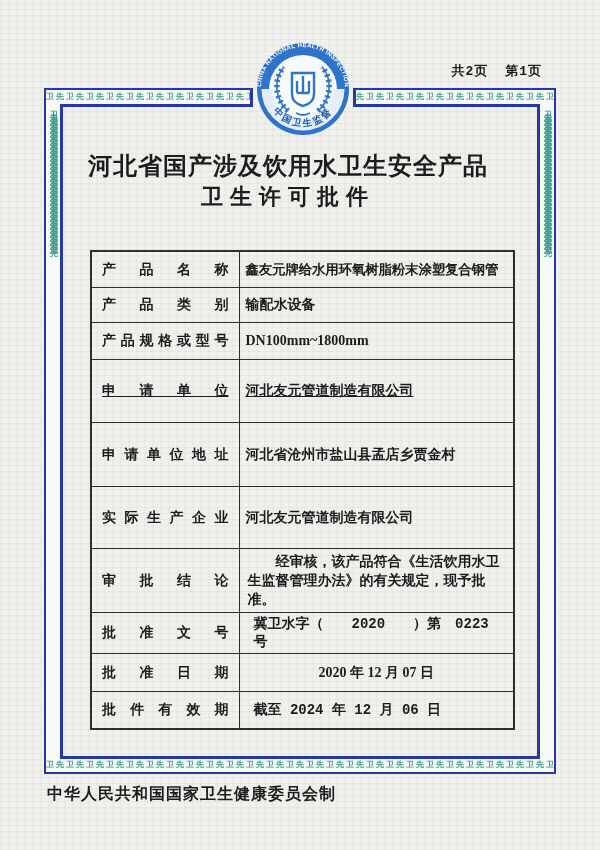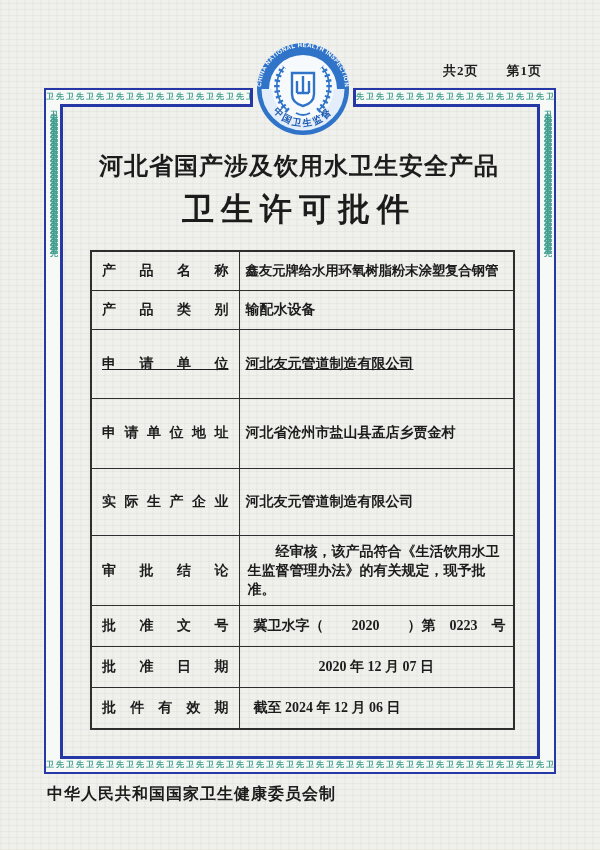--- a/index.html
+++ b/index.html
@@ -11,21 +11,21 @@
     background-color:#f0f1ec;
     background-image:
       repeating-linear-gradient(0deg, rgba(172,160,138,0.10) 0px, rgba(172,160,138,0.10) 1px, transparent 1px, transparent 6px),
       repeating-linear-gradient(90deg, rgba(140,150,172,0.06) 0px, rgba(140,150,172,0.06) 2px, transparent 2px, transparent 8px);
     overflow:hidden;
   }
   .pagenum{
     position:absolute;top:62px;right:58px;
     font-size:13px;font-weight:bold;letter-spacing:1px;
   }
-  .pagenum span{margin-left:28px;}
+  .pagenum span{margin-left:17px;font-family:Liberation Mono, monospace;}
   
   .frame-outer{
     position:absolute;left:44px;top:88px;width:512px;height:686px;
     border:2px solid #2638a6;box-sizing:border-box;
   }
   .frame-inner{
     position:absolute;left:60px;top:104px;width:480px;height:655px;
     border:3px solid #2638a6;box-sizing:border-box;
   }
   .band{
@@ -38,44 +38,44 @@
   .band-left  {left:46px;top:104px;width:14px;height:655px;writing-mode:vertical-rl;line-height:13px;}
   .band-right {left:540px;top:104px;width:14px;height:655px;writing-mode:vertical-rl;line-height:13px;}
   .frame-gap{
     position:absolute;left:253px;top:86px;width:100px;height:24px;
     background:#f0f1ec;
   }
   .frame-cap{position:absolute;top:88px;width:3px;height:19px;background:#2638a6;}
   .cap-l{left:250px;} .cap-r{left:353px;}
   .emblem{position:absolute;left:255px;top:41px;width:96px;height:96px;}
   
-  .titles{position:absolute;left:62px;top:150px;width:474px;text-align:center;}
+  .titles{position:absolute;left:51px;top:150px;width:474px;text-align:center;}
   .title1{font-size:24px;font-weight:bold;letter-spacing:1px;}
-  .title2{font-size:32px;font-weight:bold;letter-spacing:7px;margin-top:6px;}
+  .title2{font-size:22px;font-weight:bold;letter-spacing:7px;}
   
   table.cert{
     position:absolute;left:90px;top:250px;width:425px;height:480px;
     border-collapse:collapse;table-layout:fixed;
     background:transparent;
   }
   table.cert col.c-label{width:148px;}
   table.cert td{
     border:1px solid #2e2e2e;vertical-align:middle;
     font-weight:bold;box-sizing:border-box;
   }
   table.cert{border:2px solid #2e2e2e;}
   td.label{
     font-size:14px;padding:0 10px;
     text-align:justify;text-align-last:justify;
   }
   td.value{font-size:14px;padding:0 6px;line-height:18px;}
   td.v-tight{font-size:13.5px;letter-spacing:-0.2px;}
   td.v-indent{text-indent:2em;padding:0 8px;line-height:19px;}
   td.v-center{text-align:center;}
-  td.v-pad{padding-left:14px;}
+  td.v-pad{padding-left:14px;font-family:Liberation Mono, monospace;}
   
   .footer{
     position:absolute;left:47px;top:784px;
     font-size:16px;font-weight:bold;letter-spacing:1px;
   }
 </style>
 </head>
 <body>
 
 <div class="page">
@@ -133,20 +133,24 @@
       </colgroup>
     <tbody>
         <tr style="height:33px;">
       <td class="label">产品名称</td>
       <td class="value v-tight">鑫友元牌给水用环氧树脂粉末涂塑复合钢管</td>
     </tr>
     <tr style="height:32px;">
       <td class="label">产品类别</td>
       <td class="value">输配水设备</td>
     </tr>
+    <tr style="height:33px;">
+      <td class="label">产品规格或型号</td>
+      <td class="value">DN100mm~1800mm</td>
+    </tr>
     <tr style="height:57px;text-decoration:underline;">
       <td class="label">申请单位</td>
       <td class="value">河北友元管道制造有限公司</td>
     </tr>
     <tr style="height:58px;">
       <td class="label">申请单位地址</td>
       <td class="value">河北省沧州市盐山县孟店乡贾金村</td>
     </tr>
     <tr style="height:56px;">
       <td class="label">实际生产企业</td>

